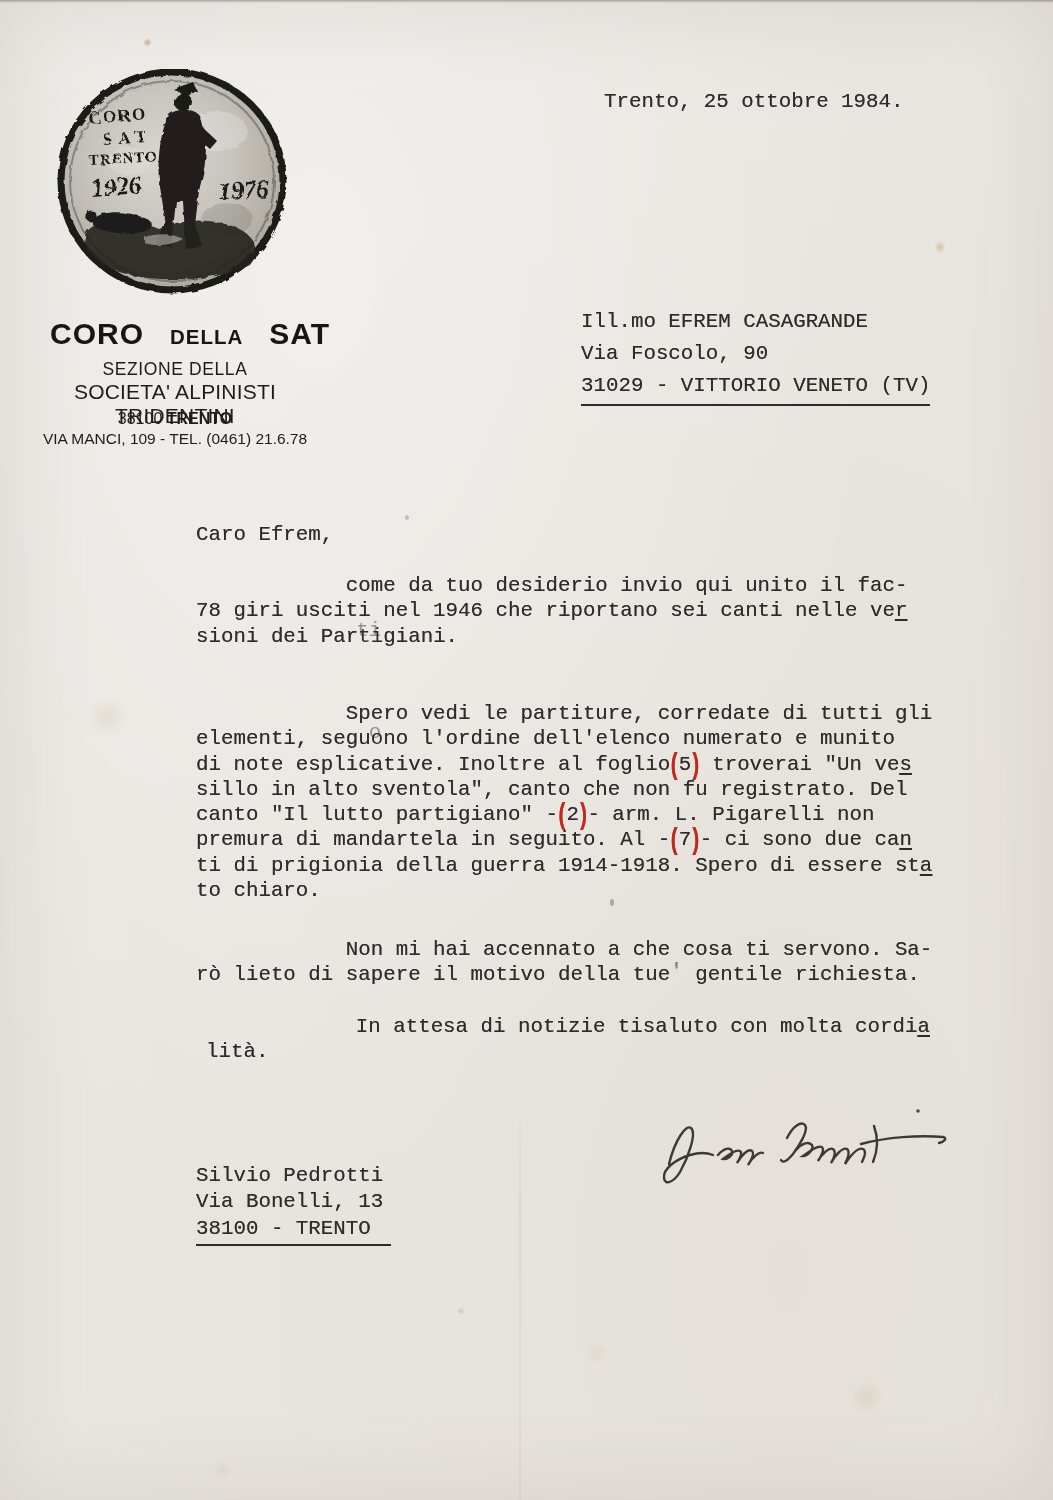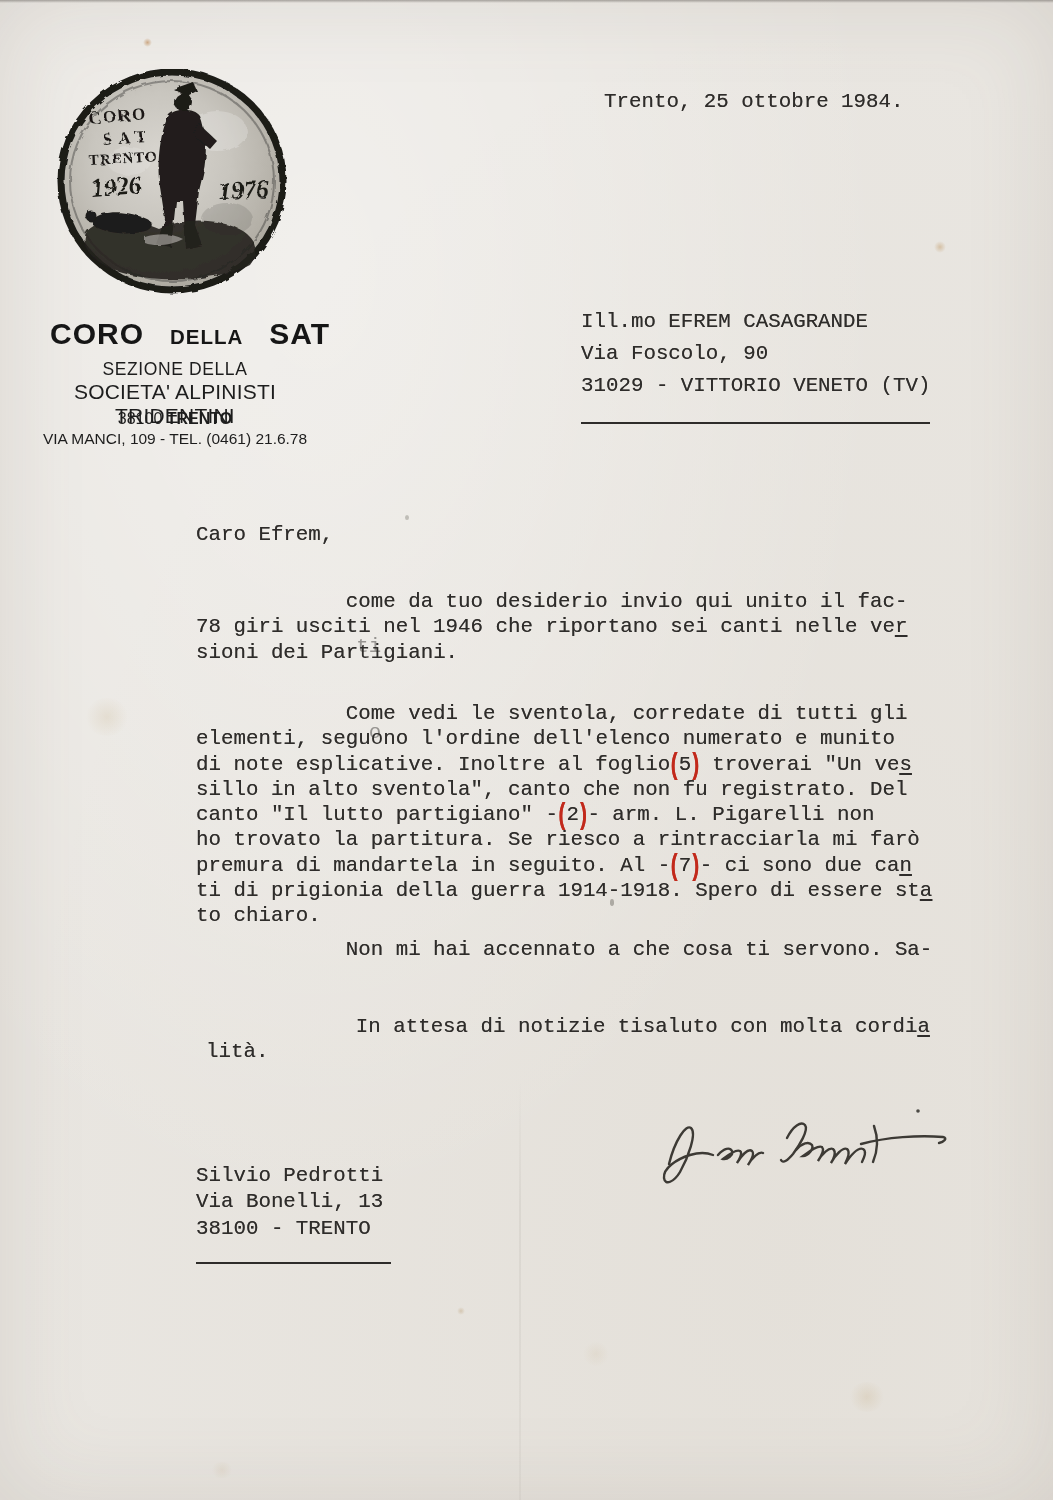--- a/index.html
+++ b/index.html
@@ -21,21 +21,21 @@
   
   .typed{font-size:20.8px;letter-spacing:0;text-shadow:0 0 .5px rgba(46,44,42,.65);}
   .typed .line{white-space:pre;line-height:25.3px;height:25.3px;}
   .block{position:absolute;}
   .seg-u{text-decoration:underline;text-decoration-thickness:2px;text-underline-offset:3px;}
   .seg-r{color:#c2291b;font-weight:bold;display:inline-block;
          transform:scaleY(1.45) translateY(1px);margin:0 -2px;
          text-shadow:0 0 .5px rgba(194,41,27,.8);}
   .seg-o{text-shadow:-2px -6px 0 rgba(45,43,40,.45);}
   .seg-f{opacity:.55;display:inline-block;transform:translateY(-3px);}
-  .u-line{border-bottom:2px solid #2e2c2a;display:inline-block;padding-bottom:20px;}
+  .u-line{border-bottom:2px solid #2e2c2a;display:inline-block;padding-bottom:2px;}
   
   .recipient .line{line-height:32px;height:32px;white-space:pre;}
   
   .sender .line{line-height:26.3px;height:26.3px;white-space:pre;}
   .sender .u-line{padding-right:20px;}
   
   .lh{position:absolute;font-family:"Liberation Sans","DejaVu Sans",sans-serif;color:#161616;}
   .orgname{left:50px;top:317px;display:flex;align-items:baseline;gap:26px;font-weight:bold;letter-spacing:1px;}
   .orgname .big{font-size:30px;}
   .orgname .small{font-size:20.5px;}
@@ -123,38 +123,38 @@
   <div class="block typed" style="left:604px;top:90px;">Trento, 25 ottobre 1984.</div>
 
   <div class="block typed recipient" style="left:581px;top:306px;">
     <div class="line">Ill.mo EFREM CASAGRANDE</div>
     <div class="line">Via Foscolo, 90</div>
     <div class="line"><span class="u-line">31029 - VITTORIO VENETO (TV)</span></div>
   </div>
 
   <div class="block typed" style="left:196px;top:523px;">Caro Efrem,</div>
 
-  <div class="block typed" style="left:196px;top:573px;margin-top:16px;">
+  <div class="block typed" style="left:196px;top:573px;">
       <div class="line"><span>            come da tuo desiderio invio qui unito il fac-</span></div>
       <div class="line"><span>78 giri usciti nel 1946 che riportano sei canti nelle ve</span><span class="seg-u">r</span></div>
       <div class="line"><span>sioni dei Par</span><span class="seg-o">ti</span><span>giani.</span></div>
     </div>
   <div class="block typed" style="left:196px;top:701px;">
-      <div class="line"><span>            Come vedi le sventola, corredate di tutti gli</span></div>
+      <div class="line"><span>            Spero vedi le partiture, corredate di tutti gli</span></div>
       <div class="line"><span>elementi, segu</span><span class="seg-o">o</span><span>no l'ordine dell'elenco numerato e munito</span></div>
       <div class="line"><span>di note esplicative. Inoltre al foglio</span><span class="seg-r">(</span><span>5</span><span class="seg-r">)</span><span> troverai "Un ve</span><span class="seg-u">s</span></div>
       <div class="line"><span>sillo in alto sventola", canto che non fu registrato. Del</span></div>
       <div class="line"><span>canto "Il lutto partigiano" -</span><span class="seg-r">(</span><span>2</span><span class="seg-r">)</span><span>- arm. L. Pigarelli non</span></div>
-      <div class="line"><span>ho trovato la partitura. Se riesco a rintracciarla mi farò</span></div>
       <div class="line"><span>premura di mandartela in seguito. Al -</span><span class="seg-r">(</span><span>7</span><span class="seg-r">)</span><span>- ci sono due ca</span><span class="seg-u">n</span></div>
       <div class="line"><span>ti di prigionia della guerra 1914-1918. Spero di essere st</span><span class="seg-u">a</span></div>
       <div class="line"><span>to chiaro.</span></div>
     </div>
   <div class="block typed" style="left:196px;top:937px;">
       <div class="line"><span>            Non mi hai accennato a che cosa ti servono. Sa-</span></div>
+      <div class="line"><span>rò lieto di sapere il motivo della tue</span><span class="seg-f">'</span><span> gentile richiesta.</span></div>
     </div>
   <div class="block typed" style="left:206px;top:1014px;">
       <div class="line"><span>            In attesa di notizie tisaluto con molta cordi</span><span class="seg-u">a</span></div>
       <div class="line"><span>lità.</span></div>
     </div>
 
   <svg class="block" style="left:655px;top:1098px;" width="305" height="95" viewBox="0 0 305 95">
     <g fill="none" stroke="#26241f" stroke-width="2.4" stroke-linecap="round" opacity=".88">
       <path d="M14,66 C20,42 31,26 36,30 C42,35 33,60 25,74 C19,84 10,88 9,80 C8,70 22,61 35,57 C45,54 53,55 58,57"></path>
       <path d="M63,57 C69,50 75,49 77,53 C79,57 72,62 68,61 C73,57 81,51 85,53 C88,55 84,62 82,65 C86,58 93,50 97,53 C100,56 95,64 93,67 C97,60 104,53 108,55"></path>

